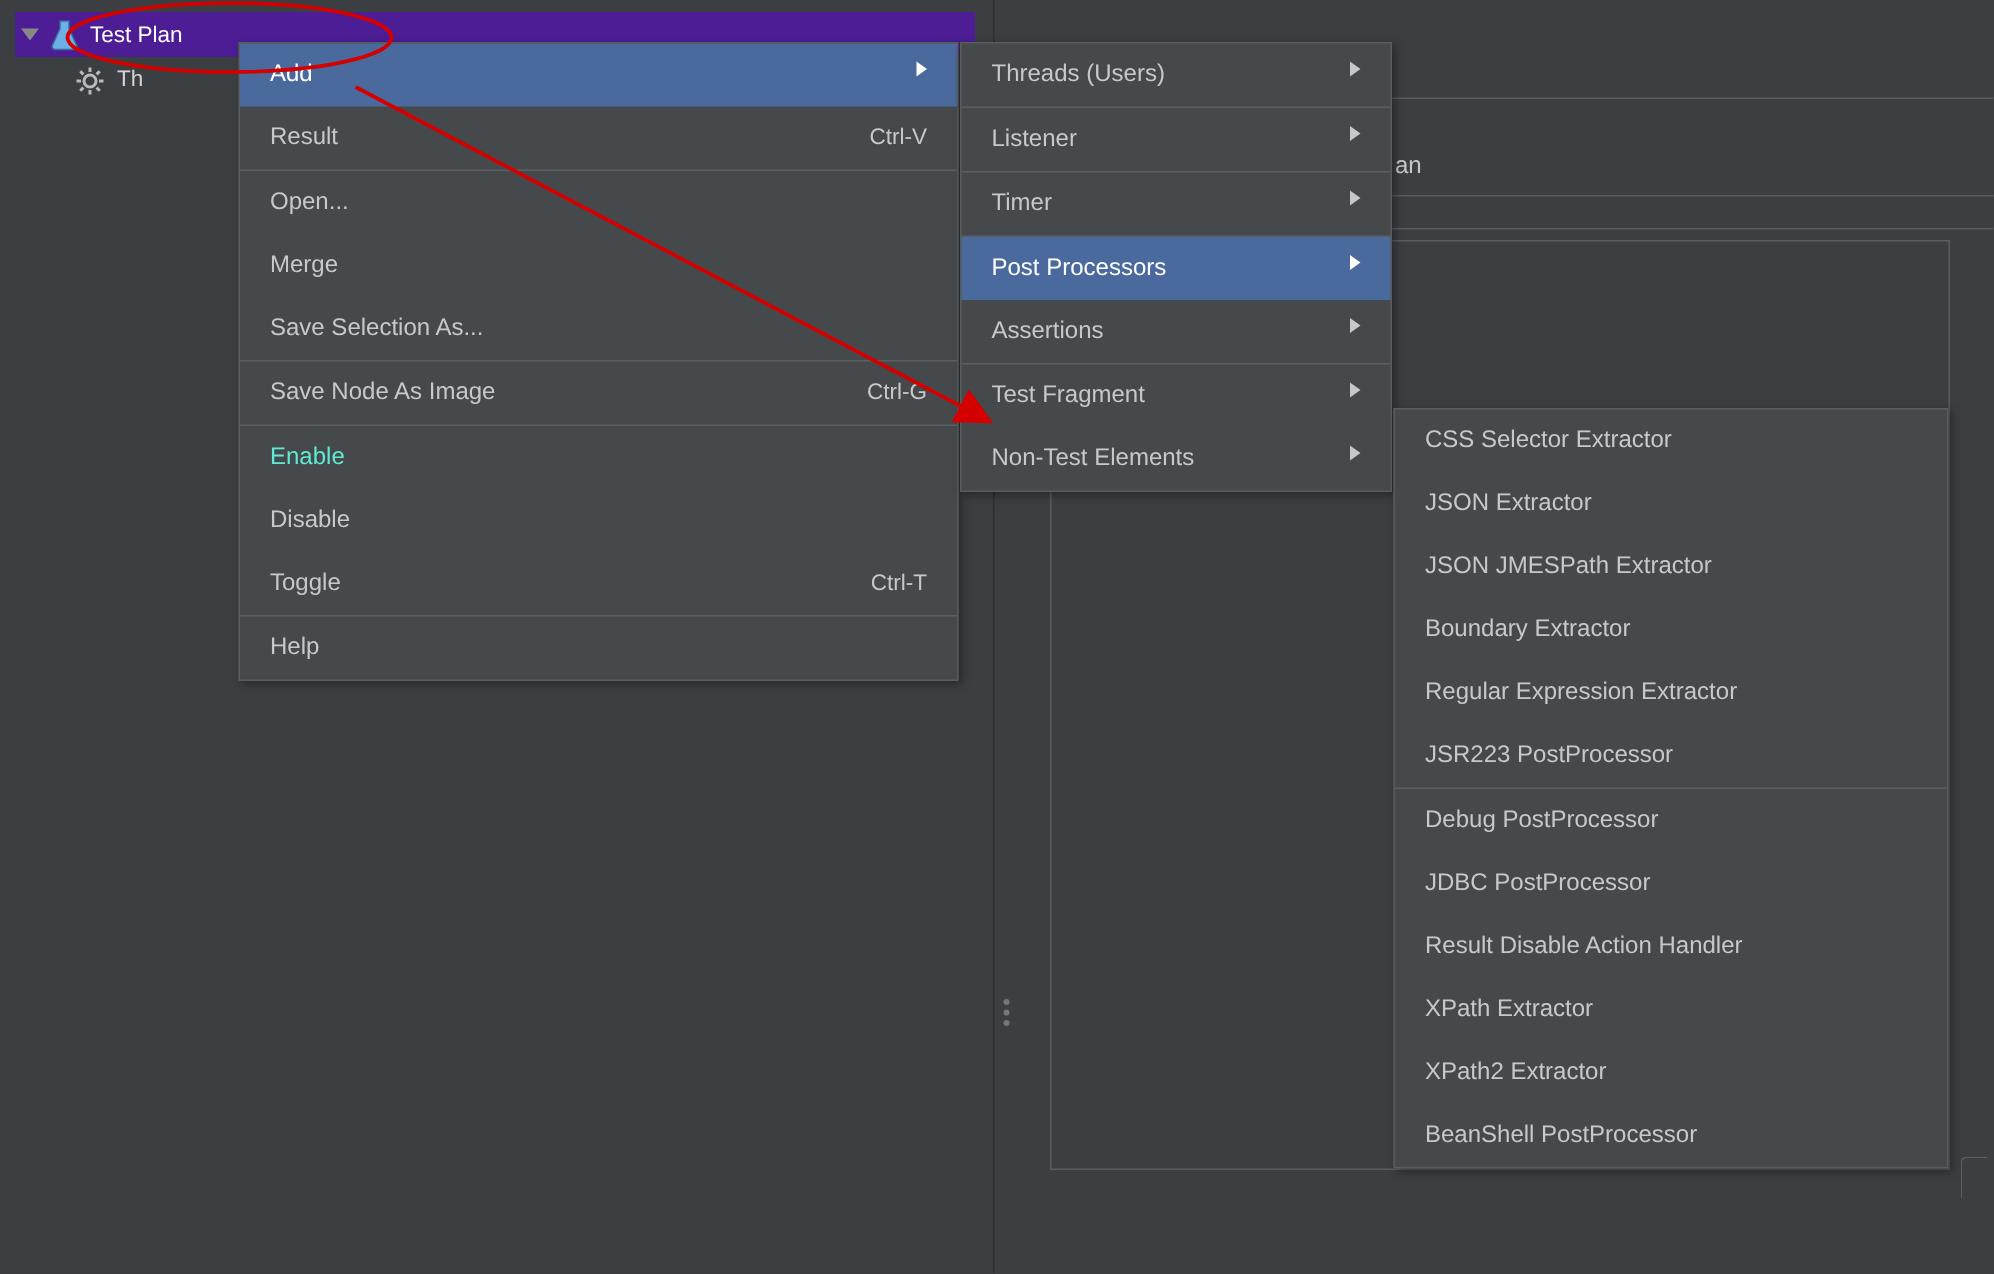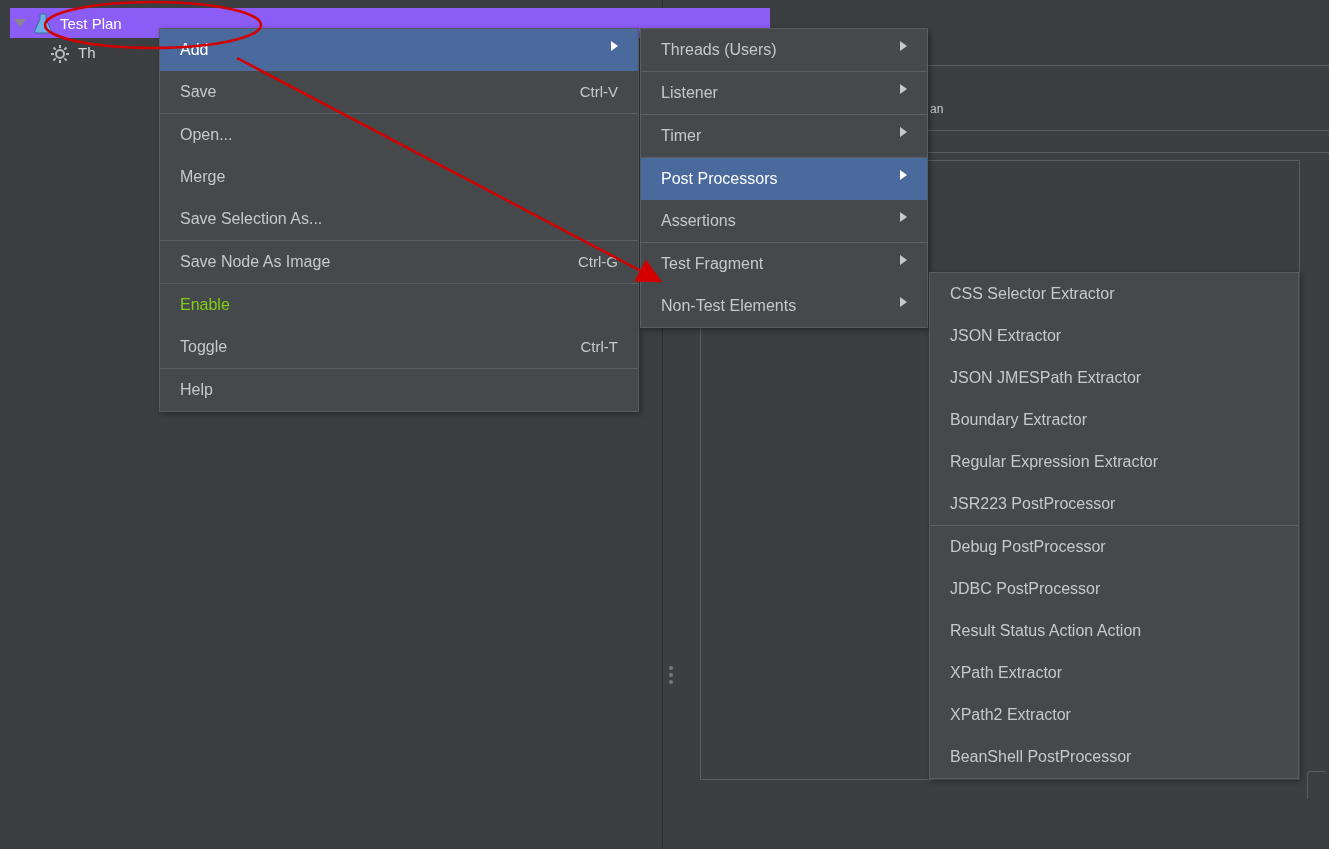--- a/index.html
+++ b/index.html
@@ -23,23 +23,23 @@
     background: #3c3f41;
     border-right: 1px solid #2b2d2f;
   }
   .tree-root {
     position: absolute;
     left: 10px; top: 8px;
     display: flex;
     align-items: center;
     gap: 8px;
     color: #ffffff;
-    background: #8b5cf6;
+    background: #4c1d95;
     padding: 4px 500px 4px 4px;
-    width: 760px;
+    width: 640px;
   }
   .tree-child {
     position: absolute;
     left: 50px; top: 44px;
     display: flex;
     align-items: flex-start;
     gap: 8px;
     color: #d4d4d4;
   }
   .triangle-down {
@@ -62,21 +62,21 @@
     position: absolute;
     left: 700px; top: 160px;
     width: 600px; height: 620px;
     border: 1px solid #5a5d5f;
     background: #3c3f41;
   }
   .right-text {
     position: absolute;
     left: 930px; top: 102px;
     color: #c8c8c8;
-    font-size: 12px;
+    font-size: 16px;
   }
   .right-line { position:absolute; left:680px; height:1px; width:650px; background:#5a5d5f; }
 
   
   .drag-dots {
     position: absolute;
     left: 669px; top: 666px;
     display: flex; flex-direction: column; gap: 3px;
   }
   .drag-dots span { width:4px; height:4px; background:#777; border-radius:50%; }
@@ -95,21 +95,21 @@
     padding: 12px 20px;
     color: #c8c8c8;
     font-size: 16px;
     cursor: pointer;
     white-space: nowrap;
   }
   .menu-item.highlight {
     background: #4a6a9d;
     color: #ffffff;
   }
-  .menu-item.disabled { color: #84cc16; }
+  .menu-item.disabled { color: #5eead4; }
   .menu-sep {
     height: 1px;
     background: #5c5f61;
     margin: 0;
   }
   .submenu-arrow {
     width: 0; height: 0;
     border-top: 5px solid transparent;
     border-bottom: 5px solid transparent;
     border-left: 7px solid #c8c8c8;
@@ -181,21 +181,21 @@
 </div>
 
 <div id="menu1" class="menu" style="left:159px; top:28px; width:480px;">
     <div class="menu-item highlight">
       <span>Add</span>
       <span style="display: flex; align-items: center;">
         <span class="submenu-arrow"></span>
       </span>
     </div>
     <div class="menu-item">
-      <span>Save</span>
+      <span>Result</span>
       <span style="display: flex; align-items: center;">
         <span class="shortcut">Ctrl-V</span>
       </span>
     </div>
     <div class="menu-sep"></div>
     <div class="menu-item">
       <span>Open...</span>
       <span style="display: flex; align-items: center;"></span>
     </div>
     <div class="menu-item">
@@ -212,20 +212,24 @@
       <span style="display: flex; align-items: center;">
         <span class="shortcut">Ctrl-G</span>
       </span>
     </div>
     <div class="menu-sep"></div>
     <div class="menu-item disabled">
       <span>Enable</span>
       <span style="display: flex; align-items: center;"></span>
     </div>
     <div class="menu-item">
+      <span>Disable</span>
+      <span style="display: flex; align-items: center;"></span>
+    </div>
+    <div class="menu-item">
       <span>Toggle</span>
       <span style="display: flex; align-items: center;">
         <span class="shortcut">Ctrl-T</span>
       </span>
     </div>
     <div class="menu-sep"></div>
     <div class="menu-item">
       <span>Help</span>
       <span style="display: flex; align-items: center;"></span>
     </div>
@@ -308,21 +312,21 @@
     <div class="menu-sep"></div>
     <div class="menu-item">
       <span>Debug PostProcessor</span>
       <span style="display: flex; align-items: center;"></span>
     </div>
     <div class="menu-item">
       <span>JDBC PostProcessor</span>
       <span style="display: flex; align-items: center;"></span>
     </div>
     <div class="menu-item">
-      <span>Result Status Action Action</span>
+      <span>Result Disable Action Handler</span>
       <span style="display: flex; align-items: center;"></span>
     </div>
     <div class="menu-item">
       <span>XPath Extractor</span>
       <span style="display: flex; align-items: center;"></span>
     </div>
     <div class="menu-item">
       <span>XPath2 Extractor</span>
       <span style="display: flex; align-items: center;"></span>
     </div>

